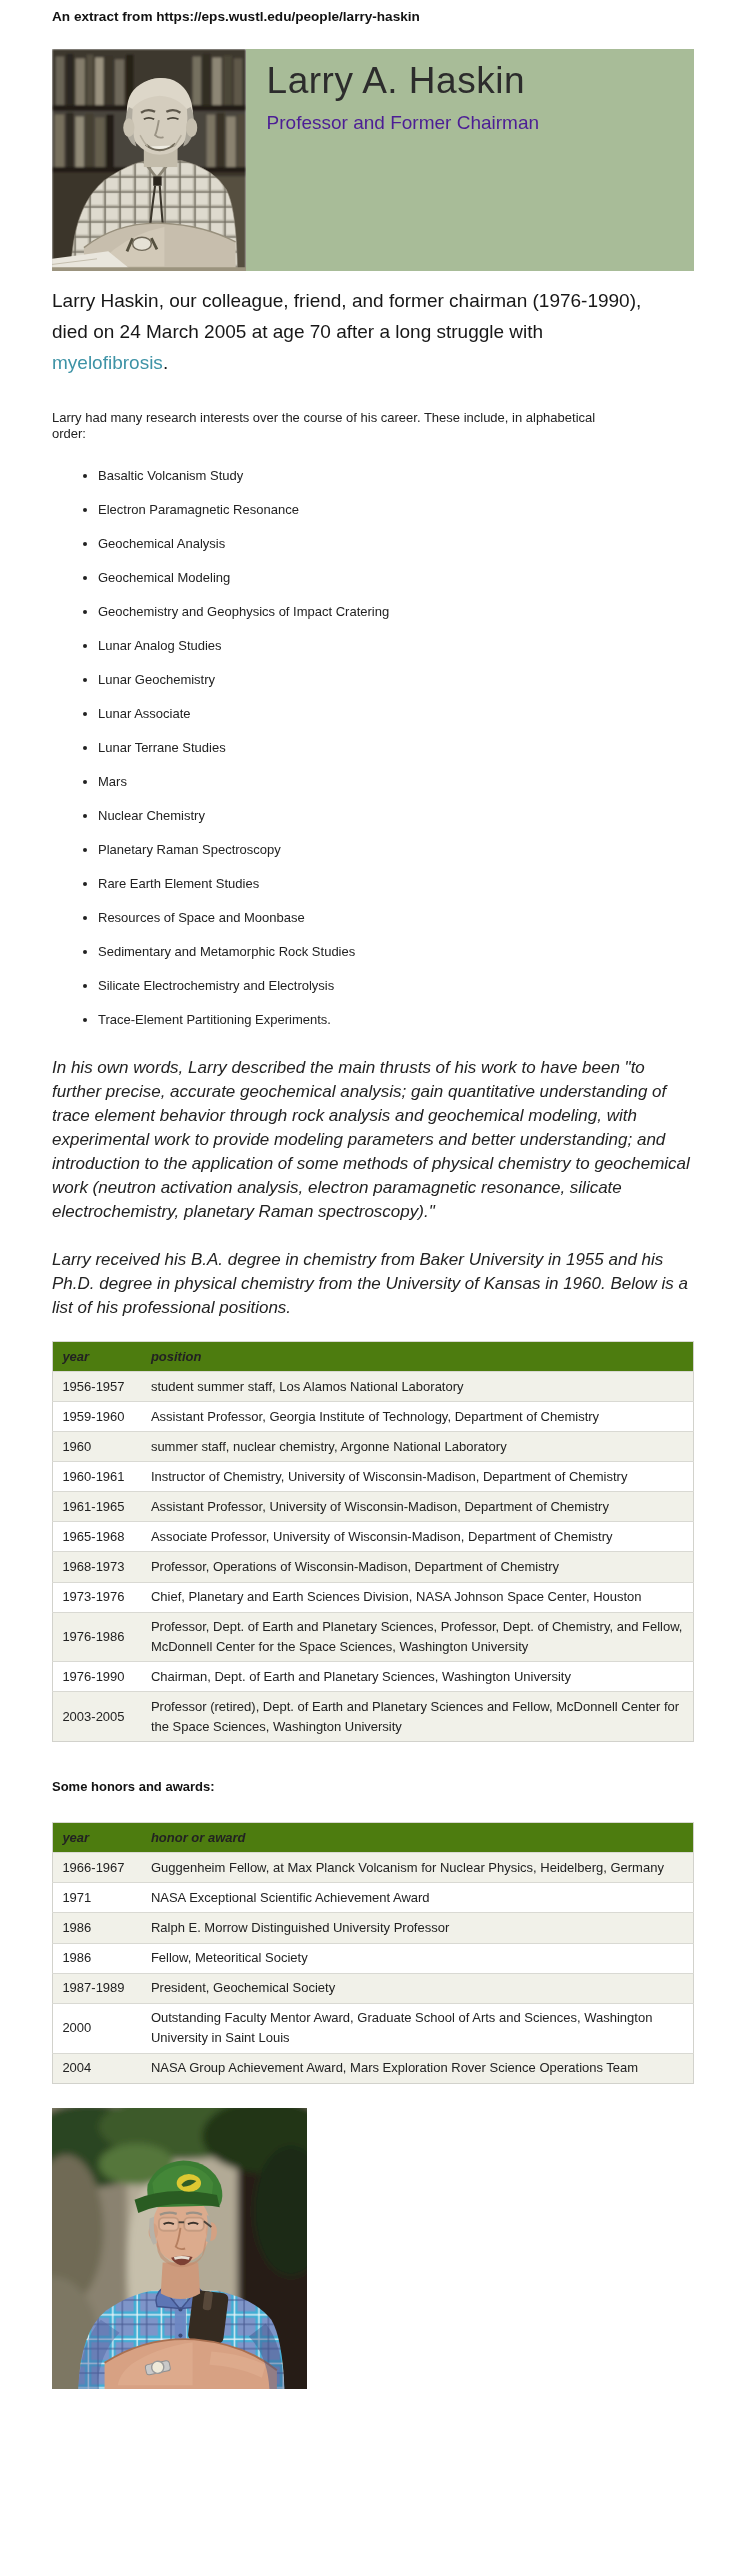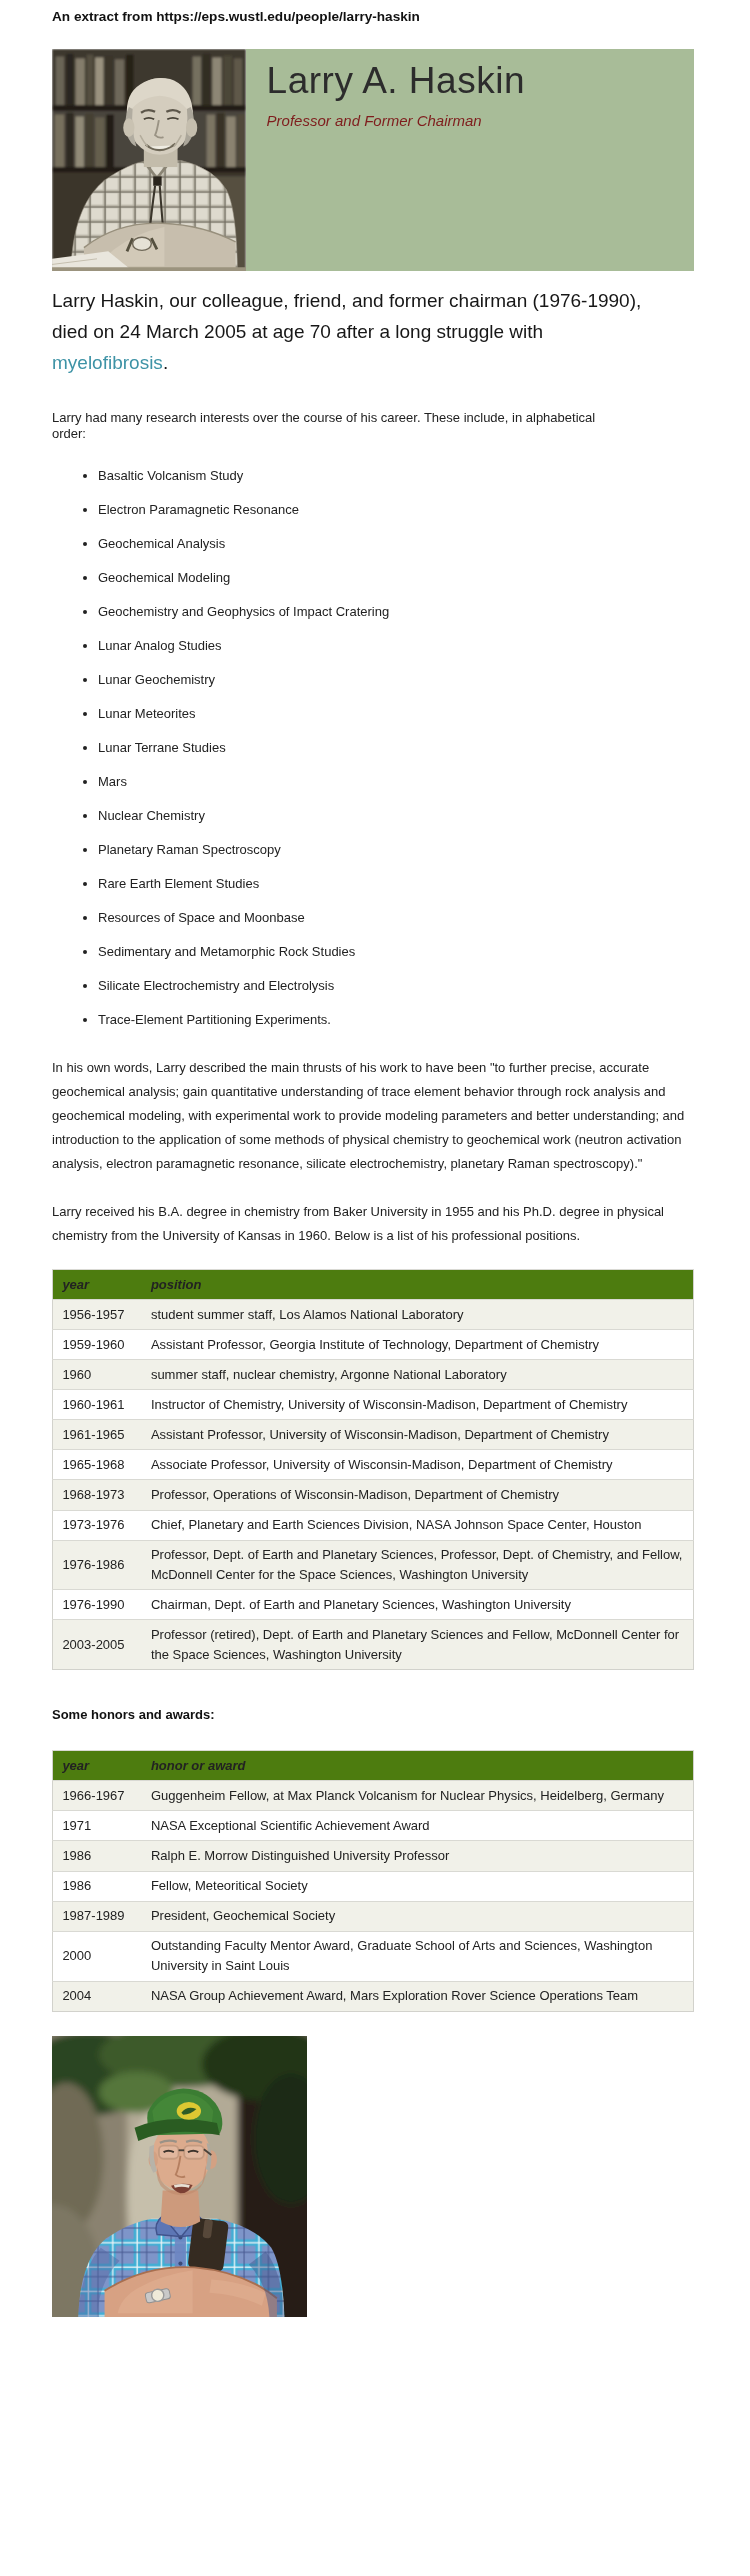--- a/index.html
+++ b/index.html
@@ -6,32 +6,32 @@
   html,body { background:#ffffff; }
   body { font-family:"Liberation Sans","DejaVu Sans",sans-serif; color:#1c1c1c; }
   .page { width:750px; height:2576px; background:#fff; overflow:hidden; padding:7.5px 0 0 52px; }
 
   .extract-note { font-size:13.6px; font-weight:bold; color:#111; line-height:17px; }
 
   .profile-header { display:flex; width:642px; margin-top:24px; height:222px; }
   .profile-header .photo-bw { width:194px; height:222px; flex:0 0 194px; }
   .banner { flex:1; background:#a8bc98; height:222px; padding:11.2px 0 0 20.6px; }
   .banner h1 { font-size:37px; font-weight:normal; color:#2c2c2c; line-height:41px; letter-spacing:0.5px; }
-  .banner .subtitle { font-size:15px; font-style:italic; color:#7f1d1d; margin-top:11.2px; }
+  .banner .subtitle { font-size:19px; color:#4c1d95; margin-top:11.2px; }
 
   .obituary { margin-top:14px; max-width:600px; font-size:19px; line-height:31px; color:#171717; }
   .obituary a { color:#3e93a6; text-decoration:none; }
 
   .interests-intro { margin-top:32px; max-width:548px; font-size:13px; line-height:16.4px; color:#222; }
 
   ul.interests { margin-top:25px; padding-left:46px; list-style:disc; }
   ul.interests li { font-size:13px; line-height:17px; margin-bottom:17px; color:#222; }
   ul.interests li:last-child { margin-bottom:0; }
 
-  .body-par { max-width:642px; font-size:13px; line-height:24px; color:#222; }
+  .body-par { max-width:642px; font-size:17px; line-height:24px; color:#222;font-style:italic; }
   .par-own-words { margin-top:28px; }
   .par-education { margin-top:24px; }
 
   table.data { width:642px; border-collapse:collapse; border:0.9px solid #d2d2cc; }
   table.data th, table.data td { text-align:left; vertical-align:middle; font-size:13px; line-height:19.7px; padding:4.7px 9.4px; border-top:0.9px solid #d9d9d3; color:#222; }
   table.data th { font-weight:bold; background:#4d7c0f;font-style:italic; }
   table.data th:first-child, table.data td:first-child { width:89px; }
   table.data tbody tr:nth-child(odd) td { background:#f1f1e9; }
   .positions-table { margin-top:20.6px; }
   .honors-heading { margin-top:37px; font-size:13px; font-weight:bold; color:#111; }
@@ -148,21 +148,21 @@
   <p class="interests-intro">Larry had many research interests over the course of his career. These include, in alphabetical order:</p>
 
   <ul class="interests">
     <li>Basaltic Volcanism Study</li>
     <li>Electron Paramagnetic Resonance</li>
     <li>Geochemical Analysis</li>
     <li>Geochemical Modeling</li>
     <li>Geochemistry and Geophysics of Impact Cratering</li>
     <li>Lunar Analog Studies</li>
     <li>Lunar Geochemistry</li>
-    <li>Lunar Meteorites</li>
+    <li>Lunar Associate</li>
     <li>Lunar Terrane Studies</li>
     <li>Mars</li>
     <li>Nuclear Chemistry</li>
     <li>Planetary Raman Spectroscopy</li>
     <li>Rare Earth Element Studies</li>
     <li>Resources of Space and Moonbase</li>
     <li>Sedimentary and Metamorphic Rock Studies</li>
     <li>Silicate Electrochemistry and Electrolysis</li>
     <li>Trace-Element Partitioning Experiments.</li>
   </ul>

